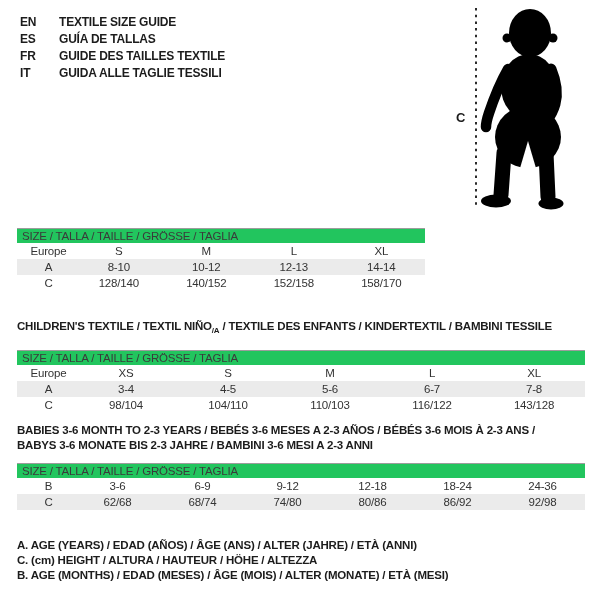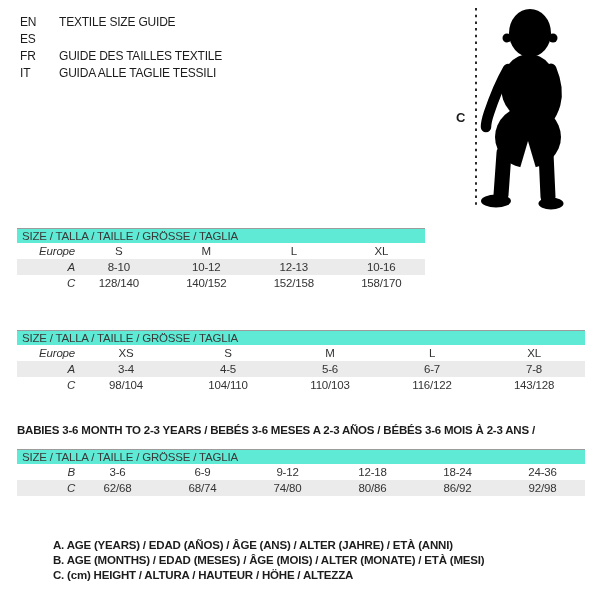--- a/index.html
+++ b/index.html
@@ -6,67 +6,68 @@
   body{
     width:600px;height:600px;background:#ffffff;position:relative;overflow:hidden;
     font-family:"Liberation Sans",sans-serif;color:#303030;
   }
   .abs{position:absolute;}
 
   
   .lang-block{top:13px;left:20px;}
   .lang-row{display:grid;grid-template-columns:39px auto;align-items:center;height:17.2px;}
   .lang-code,.lang-label{
-    font-size:12px;font-weight:400;color:#1c1c1c;letter-spacing:-0.2px;white-space:nowrap;
+    font-size:12px;font-weight:700;color:#1c1c1c;letter-spacing:-0.2px;white-space:nowrap;
   }
 
   
   .section{left:17px;}
   #sec-junior{top:215px;width:408px;}
   #sec-children{top:319px;width:568px;}
   #sec-babies{top:423px;width:568px;}
   .section-title{
     font-size:11.5px;font-weight:700;color:#1c1c1c;letter-spacing:-0.2px;
     white-space:nowrap;line-height:14.5px;
   }
   .title-sub{font-size:8px;vertical-align:sub;}
   .size-bar{
-    background:#5eead4;border-top:1px solid #9c9c9c;height:15px;line-height:15px;
+    background:#22c55e;border-top:1px solid #9c9c9c;height:15px;line-height:15px;
     padding-left:5px;font-size:11.5px;color:#3a3a3a;letter-spacing:-0.2px;box-sizing:border-box;
   }
   .mt1{margin-top:13px;}
   .mt2{margin-top:11px;}
   .trow{display:grid;align-items:center;height:16px;font-size:11.5px;letter-spacing:-0.2px;color:#333;}
   .cols4{grid-template-columns:58px repeat(4,1fr);}
   .cols5{grid-template-columns:58px repeat(5,1fr);}
   .cols6{grid-template-columns:58px repeat(6,1fr);}
-  .rlabel{padding-left:5px;text-align:right;font-style:italic;}
+  .rlabel{padding-left:5px;text-align:center;}
   .cell{text-align:center;}
   .alt{background:#ebebeb;}
 
   
   .notes{top:538px;left:17px;}
   .note-line{
     font-size:11.5px;font-weight:700;color:#1c1c1c;letter-spacing:-0.2px;
-    line-height:15.2px;white-space:nowrap;margin-left:36px;
+    line-height:15.2px;white-space:nowrap;
   }
 
   
   .figure-wrap{top:5px;left:452px;width:140px;height:207px;}
 </style>
 </head>
 <body>
 
 <div class="abs lang-block">
   <div class="lang-row">
     <span class="lang-code">EN</span>
     <span class="lang-label">TEXTILE SIZE GUIDE</span>
   </div>
   <div class="lang-row">
     <span class="lang-code">ES</span>
+    <span class="lang-label">GUÍA DE TALLAS</span>
   </div>
   <div class="lang-row">
     <span class="lang-code">FR</span>
     <span class="lang-label">GUIDE DES TAILLES TEXTILE</span>
   </div>
   <div class="lang-row">
     <span class="lang-code">IT</span>
     <span class="lang-label">GUIDA ALLE TAGLIE TESSILI</span>
   </div>
 </div>
@@ -102,32 +103,33 @@
     <span class="cell">S</span>
     <span class="cell">M</span>
     <span class="cell">L</span>
     <span class="cell">XL</span>
   </div>
   <div class="trow cols4 alt">
     <span class="rlabel">A</span>
     <span class="cell">8-10</span>
     <span class="cell">10-12</span>
     <span class="cell">12-13</span>
-    <span class="cell">10-16</span>
+    <span class="cell">14-14</span>
   </div>
   <div class="trow cols4">
     <span class="rlabel">C</span>
     <span class="cell">128/140</span>
     <span class="cell">140/152</span>
     <span class="cell">152/158</span>
     <span class="cell">158/170</span>
   </div>
 </div>
 
 <div class="abs section" id="sec-children">
+  <div class="section-title"><span>CHILDREN'S TEXTILE / TEXTIL NIÑO</span><span class="title-sub">/A</span><span> / TEXTILE DES ENFANTS / KINDERTEXTIL / BAMBINI TESSILE</span></div>
   <div class="size-bar mt2">SIZE / TALLA / TAILLE / GRÖSSE / TAGLIA</div>
   <div class="trow cols5">
     <span class="rlabel">Europe</span>
     <span class="cell">XS</span>
     <span class="cell">S</span>
     <span class="cell">M</span>
     <span class="cell">L</span>
     <span class="cell">XL</span>
   </div>
   <div class="trow cols5 alt">
@@ -143,20 +145,21 @@
     <span class="cell">98/104</span>
     <span class="cell">104/110</span>
     <span class="cell">110/103</span>
     <span class="cell">116/122</span>
     <span class="cell">143/128</span>
   </div>
 </div>
 
 <div class="abs section" id="sec-babies">
   <div class="section-title">BABIES 3-6 MONTH TO 2-3 YEARS / BEBÉS 3-6 MESES A 2-3 AÑOS / BÉBÉS 3-6 MOIS À 2-3 ANS /</div>
+  <div class="section-title">BABYS 3-6 MONATE BIS 2-3 JAHRE / BAMBINI 3-6 MESI A 2-3 ANNI</div>
   <div class="size-bar mt2">SIZE / TALLA / TAILLE / GRÖSSE / TAGLIA</div>
   <div class="trow cols6">
     <span class="rlabel">B</span>
     <span class="cell">3-6</span>
     <span class="cell">6-9</span>
     <span class="cell">9-12</span>
     <span class="cell">12-18</span>
     <span class="cell">18-24</span>
     <span class="cell">24-36</span>
   </div>
@@ -166,15 +169,15 @@
     <span class="cell">68/74</span>
     <span class="cell">74/80</span>
     <span class="cell">80/86</span>
     <span class="cell">86/92</span>
     <span class="cell">92/98</span>
   </div>
 </div>
 
 <div class="abs notes">
   <div class="note-line">A. AGE (YEARS) / EDAD (AÑOS) / ÂGE (ANS) / ALTER (JAHRE) / ETÀ (ANNI)</div>
+  <div class="note-line">C. (cm) HEIGHT / ALTURA / HAUTEUR / HÖHE / ALTEZZA</div>
   <div class="note-line">B. AGE (MONTHS) / EDAD (MESES) / ÂGE (MOIS) / ALTER (MONATE) / ETÀ (MESI)</div>
-  <div class="note-line">C. (cm) HEIGHT / ALTURA / HAUTEUR / HÖHE / ALTEZZA</div>
 </div>
 
 </body></html>

